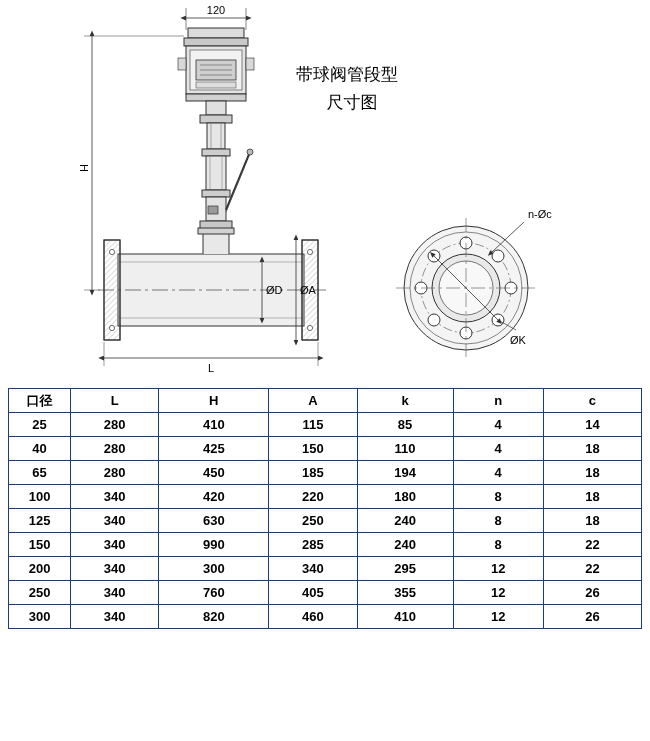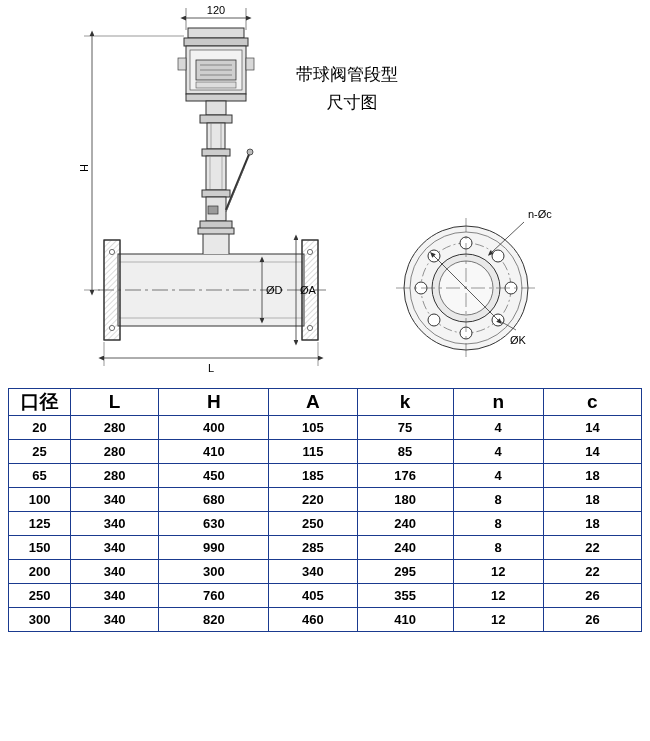--- a/index.html
+++ b/index.html
@@ -60,21 +60,21 @@
     font-family: "Liberation Sans", sans-serif;
     font-size: 13px;
     font-weight: bold;
     height: 23px;
     padding: 0;
     color: #000;
     background: #ffffff;
   }
   table.spec th {
     background: #ffffff;
-    font-size: 19px;
+    font-size: 13px;
   }
   table.spec th.cn {
     font-family: "DejaVu Sans", sans-serif;
   }
   col.c0 { width: 62px; }
   col.c1 { width: 88px; }
   col.c2 { width: 110px; }
   col.c3 { width: 88px; }
   col.c4 { width: 96px; }
   col.c5 { width: 90px; }
@@ -254,50 +254,50 @@
           <th>L</th>
           <th>H</th>
           <th>A</th>
           <th>k</th>
           <th>n</th>
           <th>c</th>
         </tr>
       </thead>
       <tbody>
         <tr>
-            <td>20</td>
-            <td>280</td>
-            <td>400</td>
-            <td>105</td>
-            <td>75</td>
-            <td>4</td>
-            <td>14</td>
-          </tr>
-        <tr>
             <td>25</td>
             <td>280</td>
             <td>410</td>
             <td>115</td>
             <td>85</td>
             <td>4</td>
             <td>14</td>
           </tr>
         <tr>
+            <td>40</td>
+            <td>280</td>
+            <td>425</td>
+            <td>150</td>
+            <td>110</td>
+            <td>4</td>
+            <td>18</td>
+          </tr>
+        <tr>
             <td>65</td>
             <td>280</td>
             <td>450</td>
             <td>185</td>
-            <td>176</td>
+            <td>194</td>
             <td>4</td>
             <td>18</td>
           </tr>
         <tr>
             <td>100</td>
             <td>340</td>
-            <td>680</td>
+            <td>420</td>
             <td>220</td>
             <td>180</td>
             <td>8</td>
             <td>18</td>
           </tr>
         <tr>
             <td>125</td>
             <td>340</td>
             <td>630</td>
             <td>250</td>

